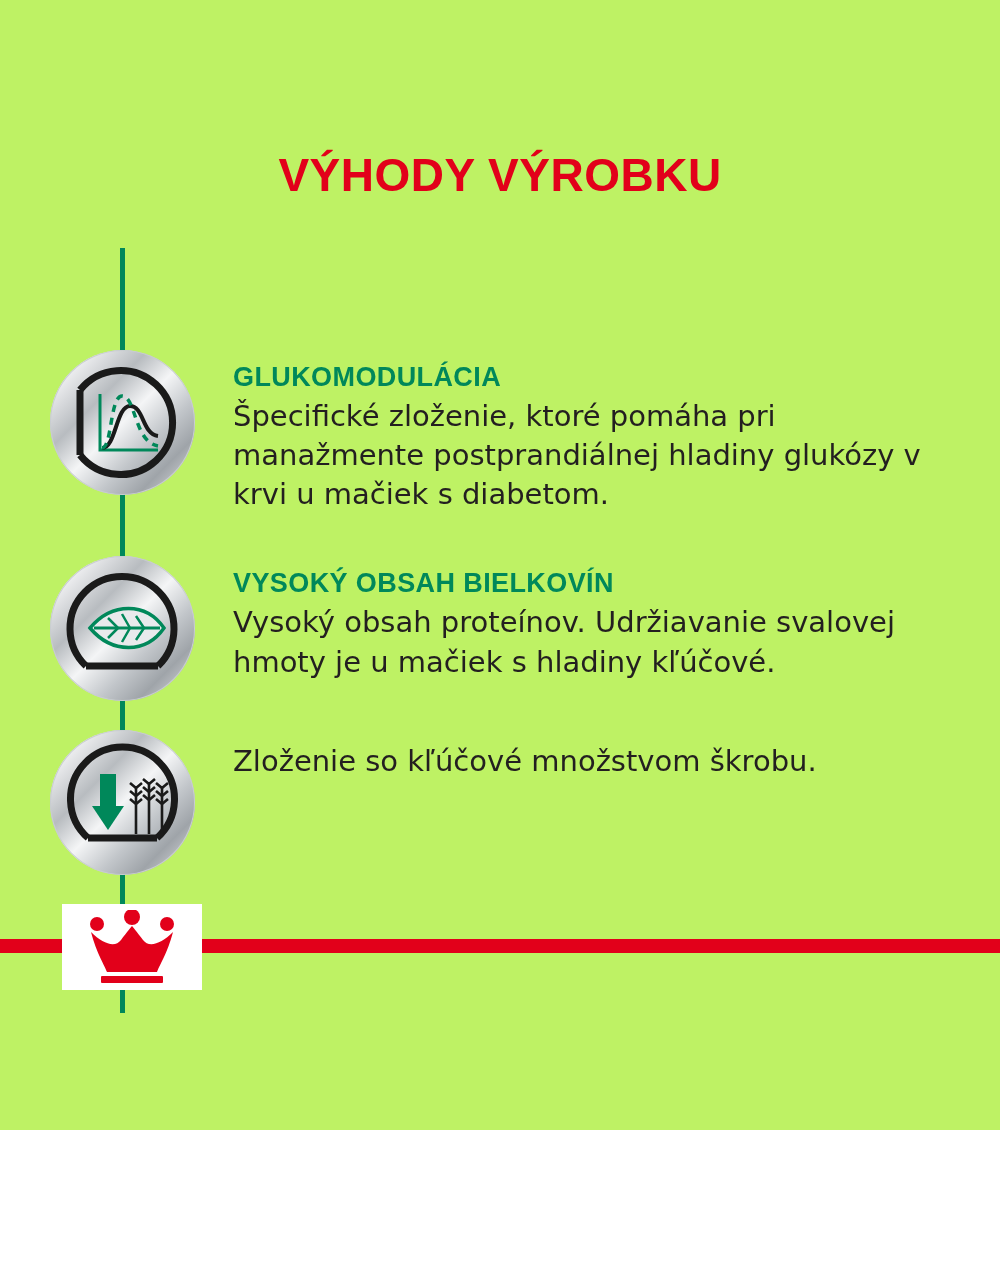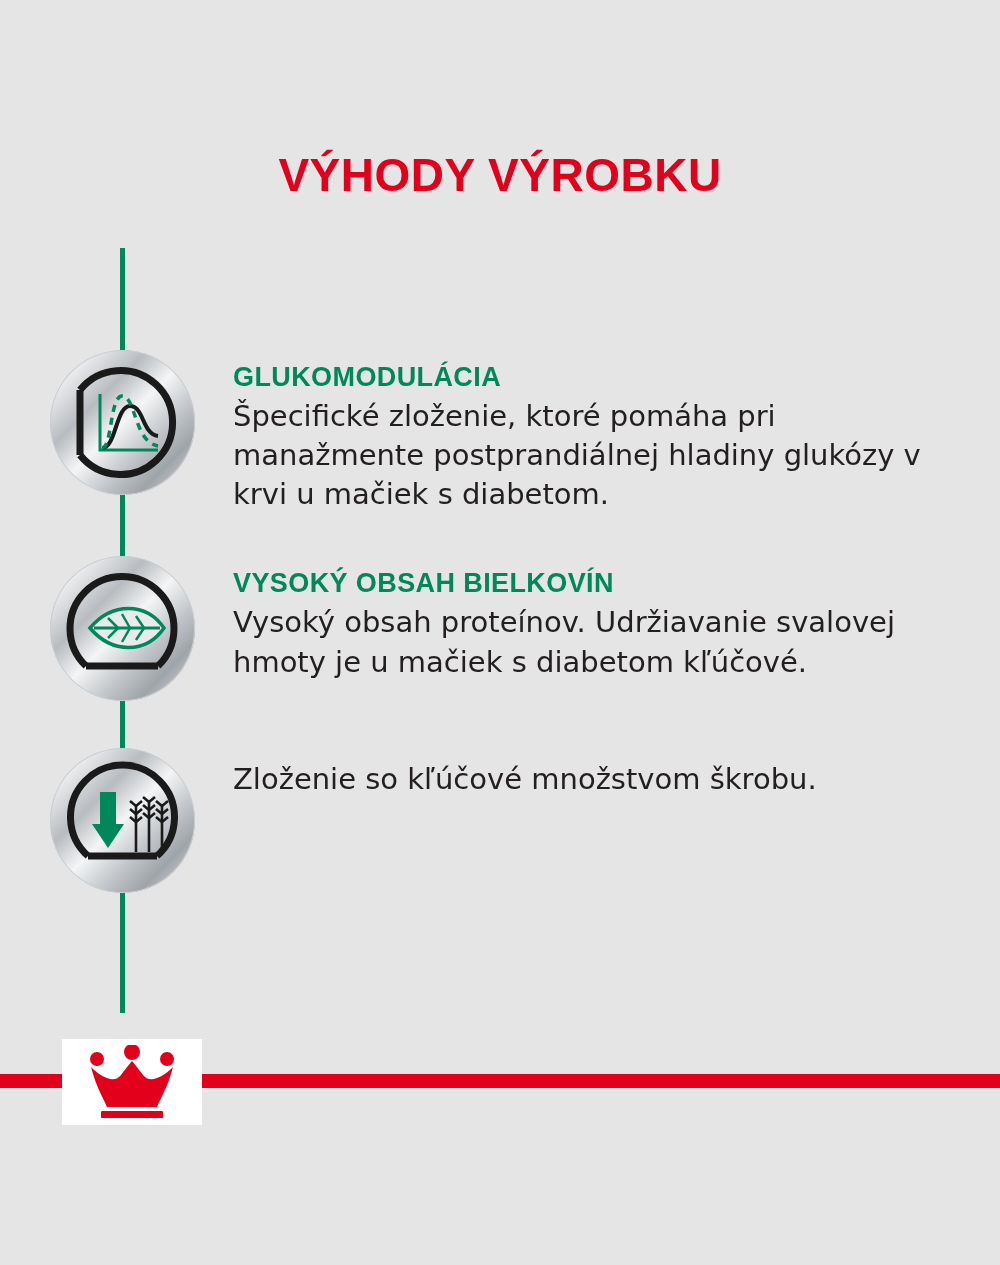--- a/index.html
+++ b/index.html
@@ -11,22 +11,22 @@
     height: 1265px;
     background: #ffffff;
     font-family: "Liberation Sans", sans-serif;
     overflow: hidden;
     position: relative;
   }
 
   .page {
     position: relative;
     width: 1000px;
-    height: 1265px;
-    background: #e5e5e5;
+    height: 1130px;
+    background: #bef264;
   }
 
   
   .title {
     position: absolute;
     top: 148px;
     left: 0;
     width: 1000px;
     text-align: center;
     font-size: 46px;
@@ -107,21 +107,21 @@
     overflow: hidden;
   }
   .medallion svg {
     position: absolute;
     left: 0;
     top: 0;
   }
 
   
   #row-1 { margin-bottom: 42px; }
-  #row-2 { margin-bottom: 66px; }
+  #row-2 { margin-bottom: 48px; }
 
   
   .footer {
     position: absolute;
     left: 0;
     bottom: 160px;
     width: 1000px;
     height: 48px;
   }
   .footer-bar {
@@ -187,21 +187,21 @@
 
             <path d="M 40 72 C 62 46 96 46 114 72 C 96 98 62 98 40 72 Z" fill="#e8eaec" stroke="#00885a" stroke-width="3.5"></path>
             <path d="M 44 72 L 110 72" stroke="#00885a" stroke-width="3"></path>
             <path d="M 58 62 L 68 72 M 72 58 L 80 72 M 86 60 L 94 72" stroke="#00885a" stroke-width="2.5" fill="none"></path>
             <path d="M 58 82 L 68 72 M 72 86 L 80 72 M 86 84 L 94 72" stroke="#00885a" stroke-width="2.5" fill="none"></path>
           </svg>
         </div>
       </div>
       <div class="text-wrap">
         <h3 class="benefit-title">VYSOKÝ OBSAH BIELKOVÍN</h3>
-        <p class="benefit-desc">Vysoký obsah proteínov. Udržiavanie svalovej hmoty je u mačiek s diabetom kľúčové.</p>
+        <p class="benefit-desc">Vysoký obsah proteínov. Udržiavanie svalovej hmoty je u mačiek s hladiny kľúčové.</p>
       </div>
     </div>
 
     <div class="benefit" id="row-3">
       <div class="icon-wrap">
         <div class="medallion">
           <svg width="145" height="145" viewBox="0 0 145 145" aria-hidden="true">
 
             <path d="M 38 108 A 52 52 0 1 1 107 108" fill="none" stroke="#1a1a1a" stroke-width="7"></path>
             <path d="M 38 108 L 107 108" fill="none" stroke="#1a1a1a" stroke-width="7"></path>

